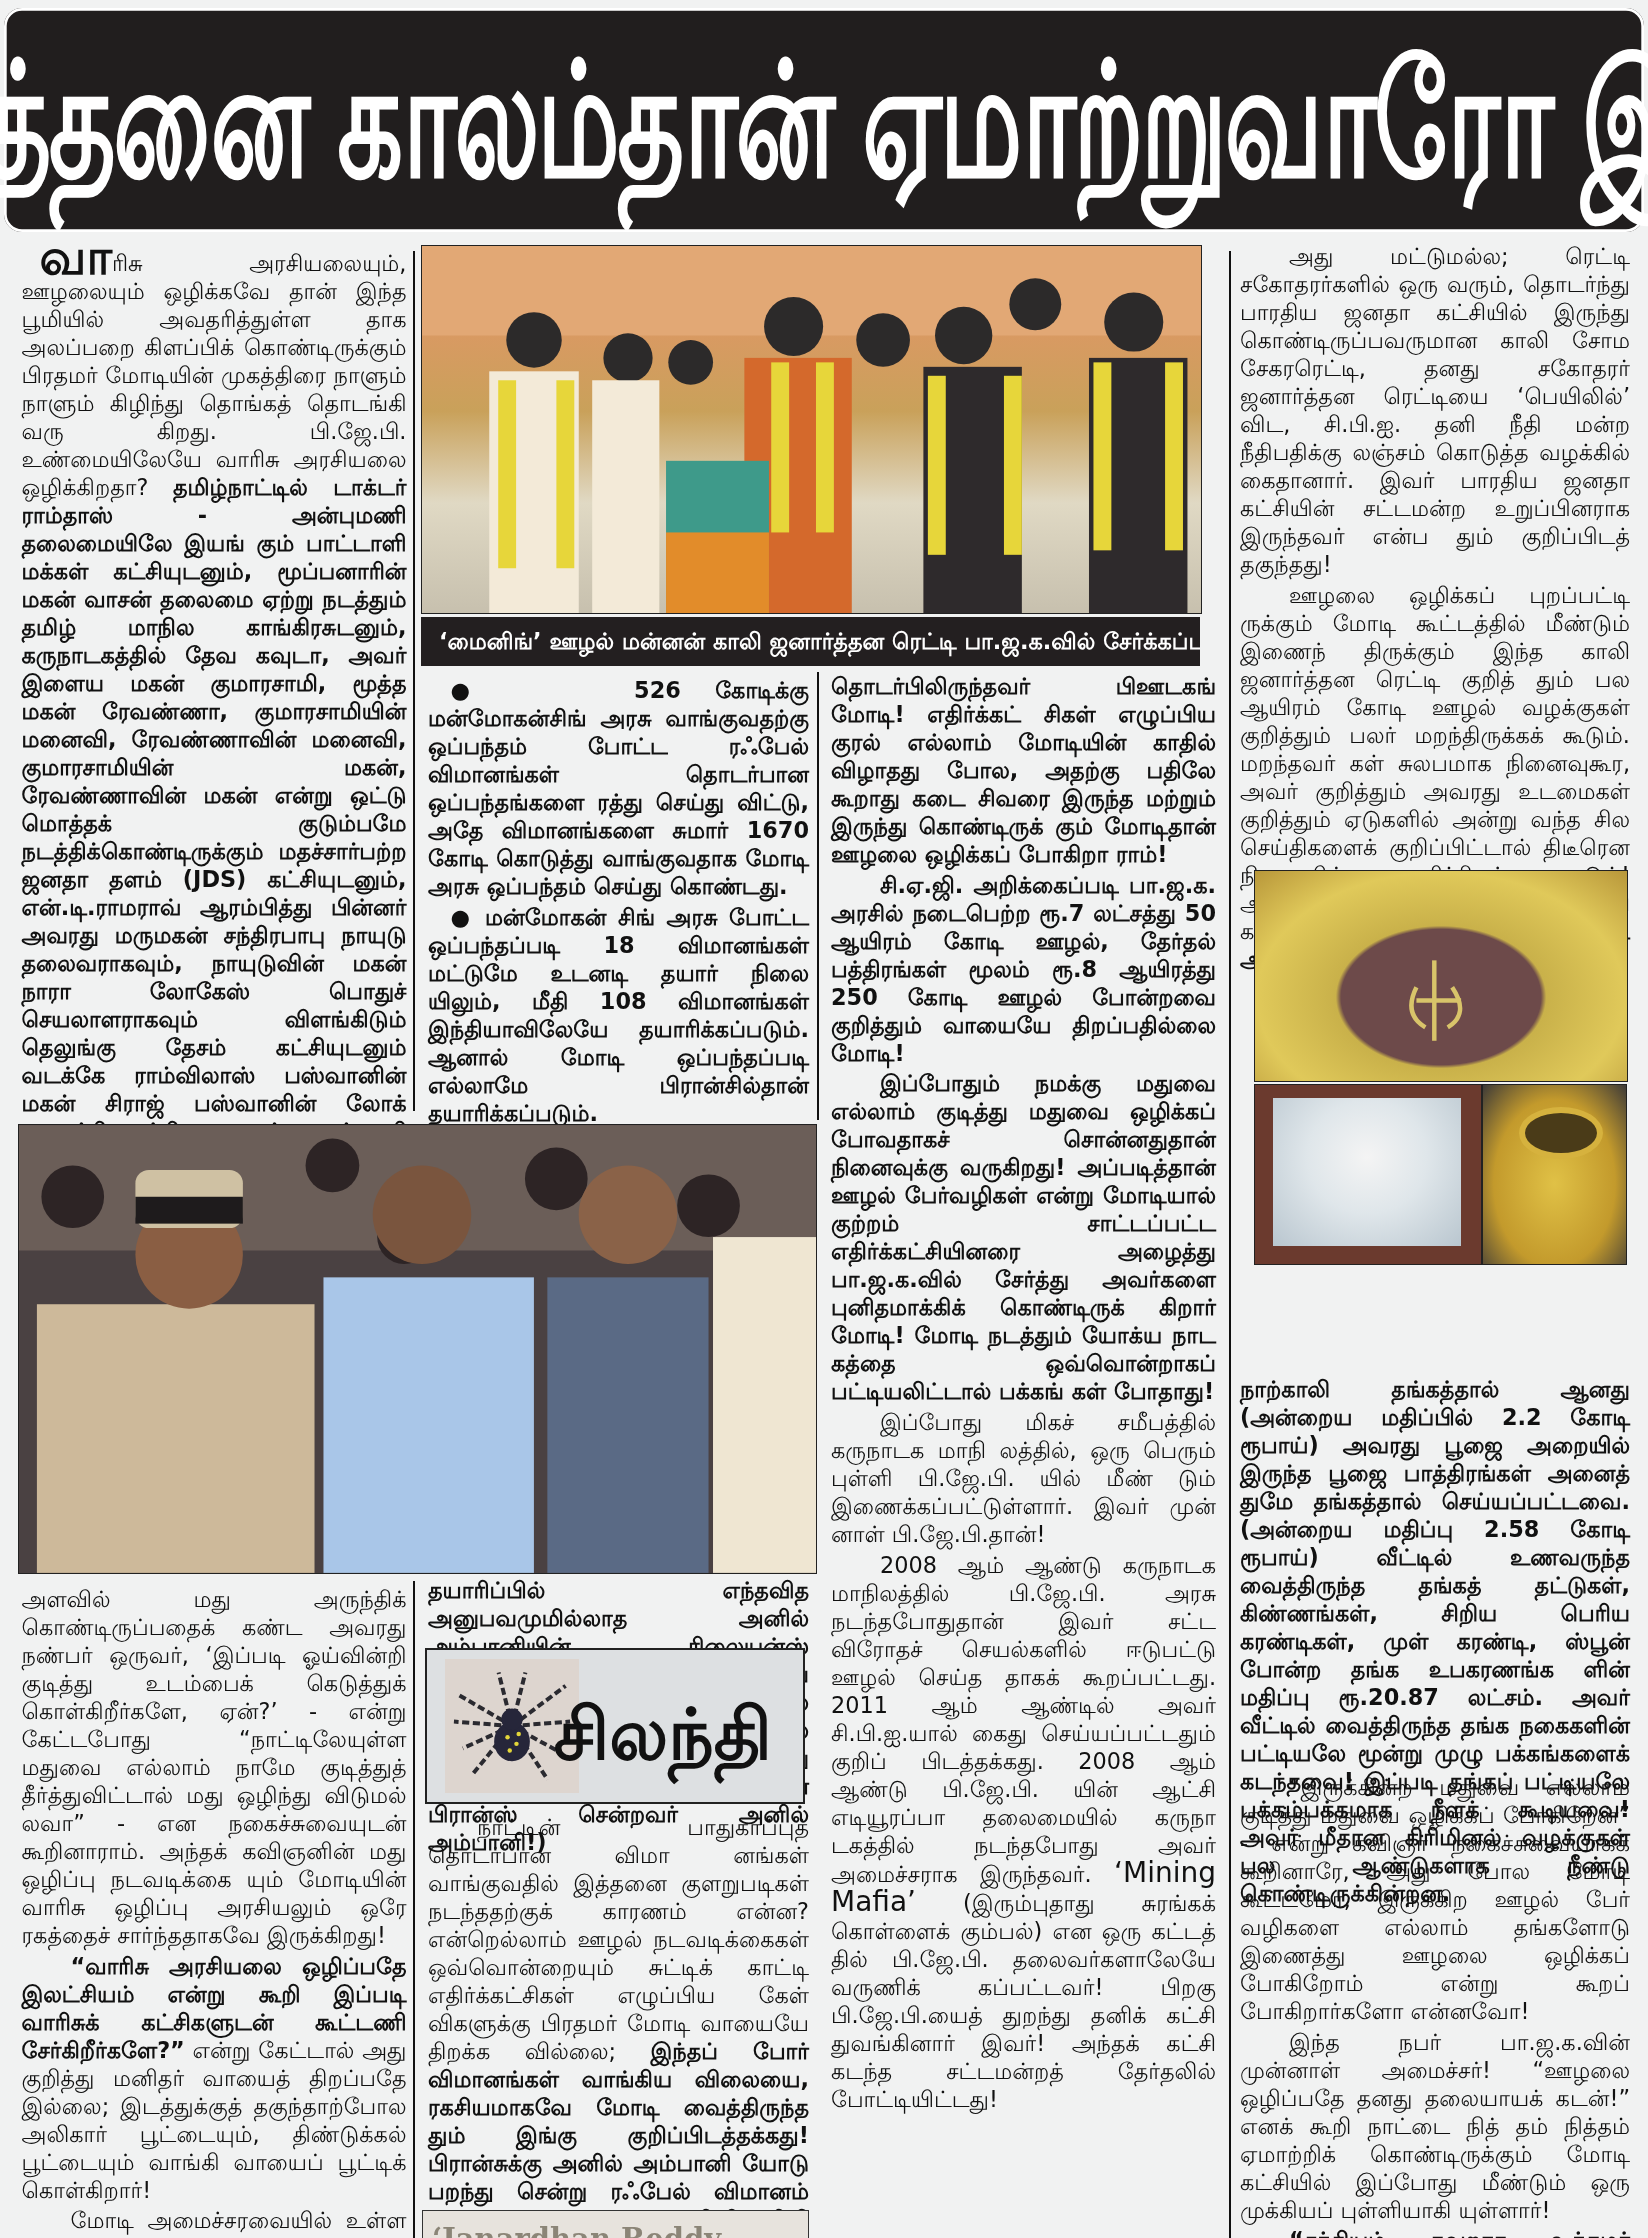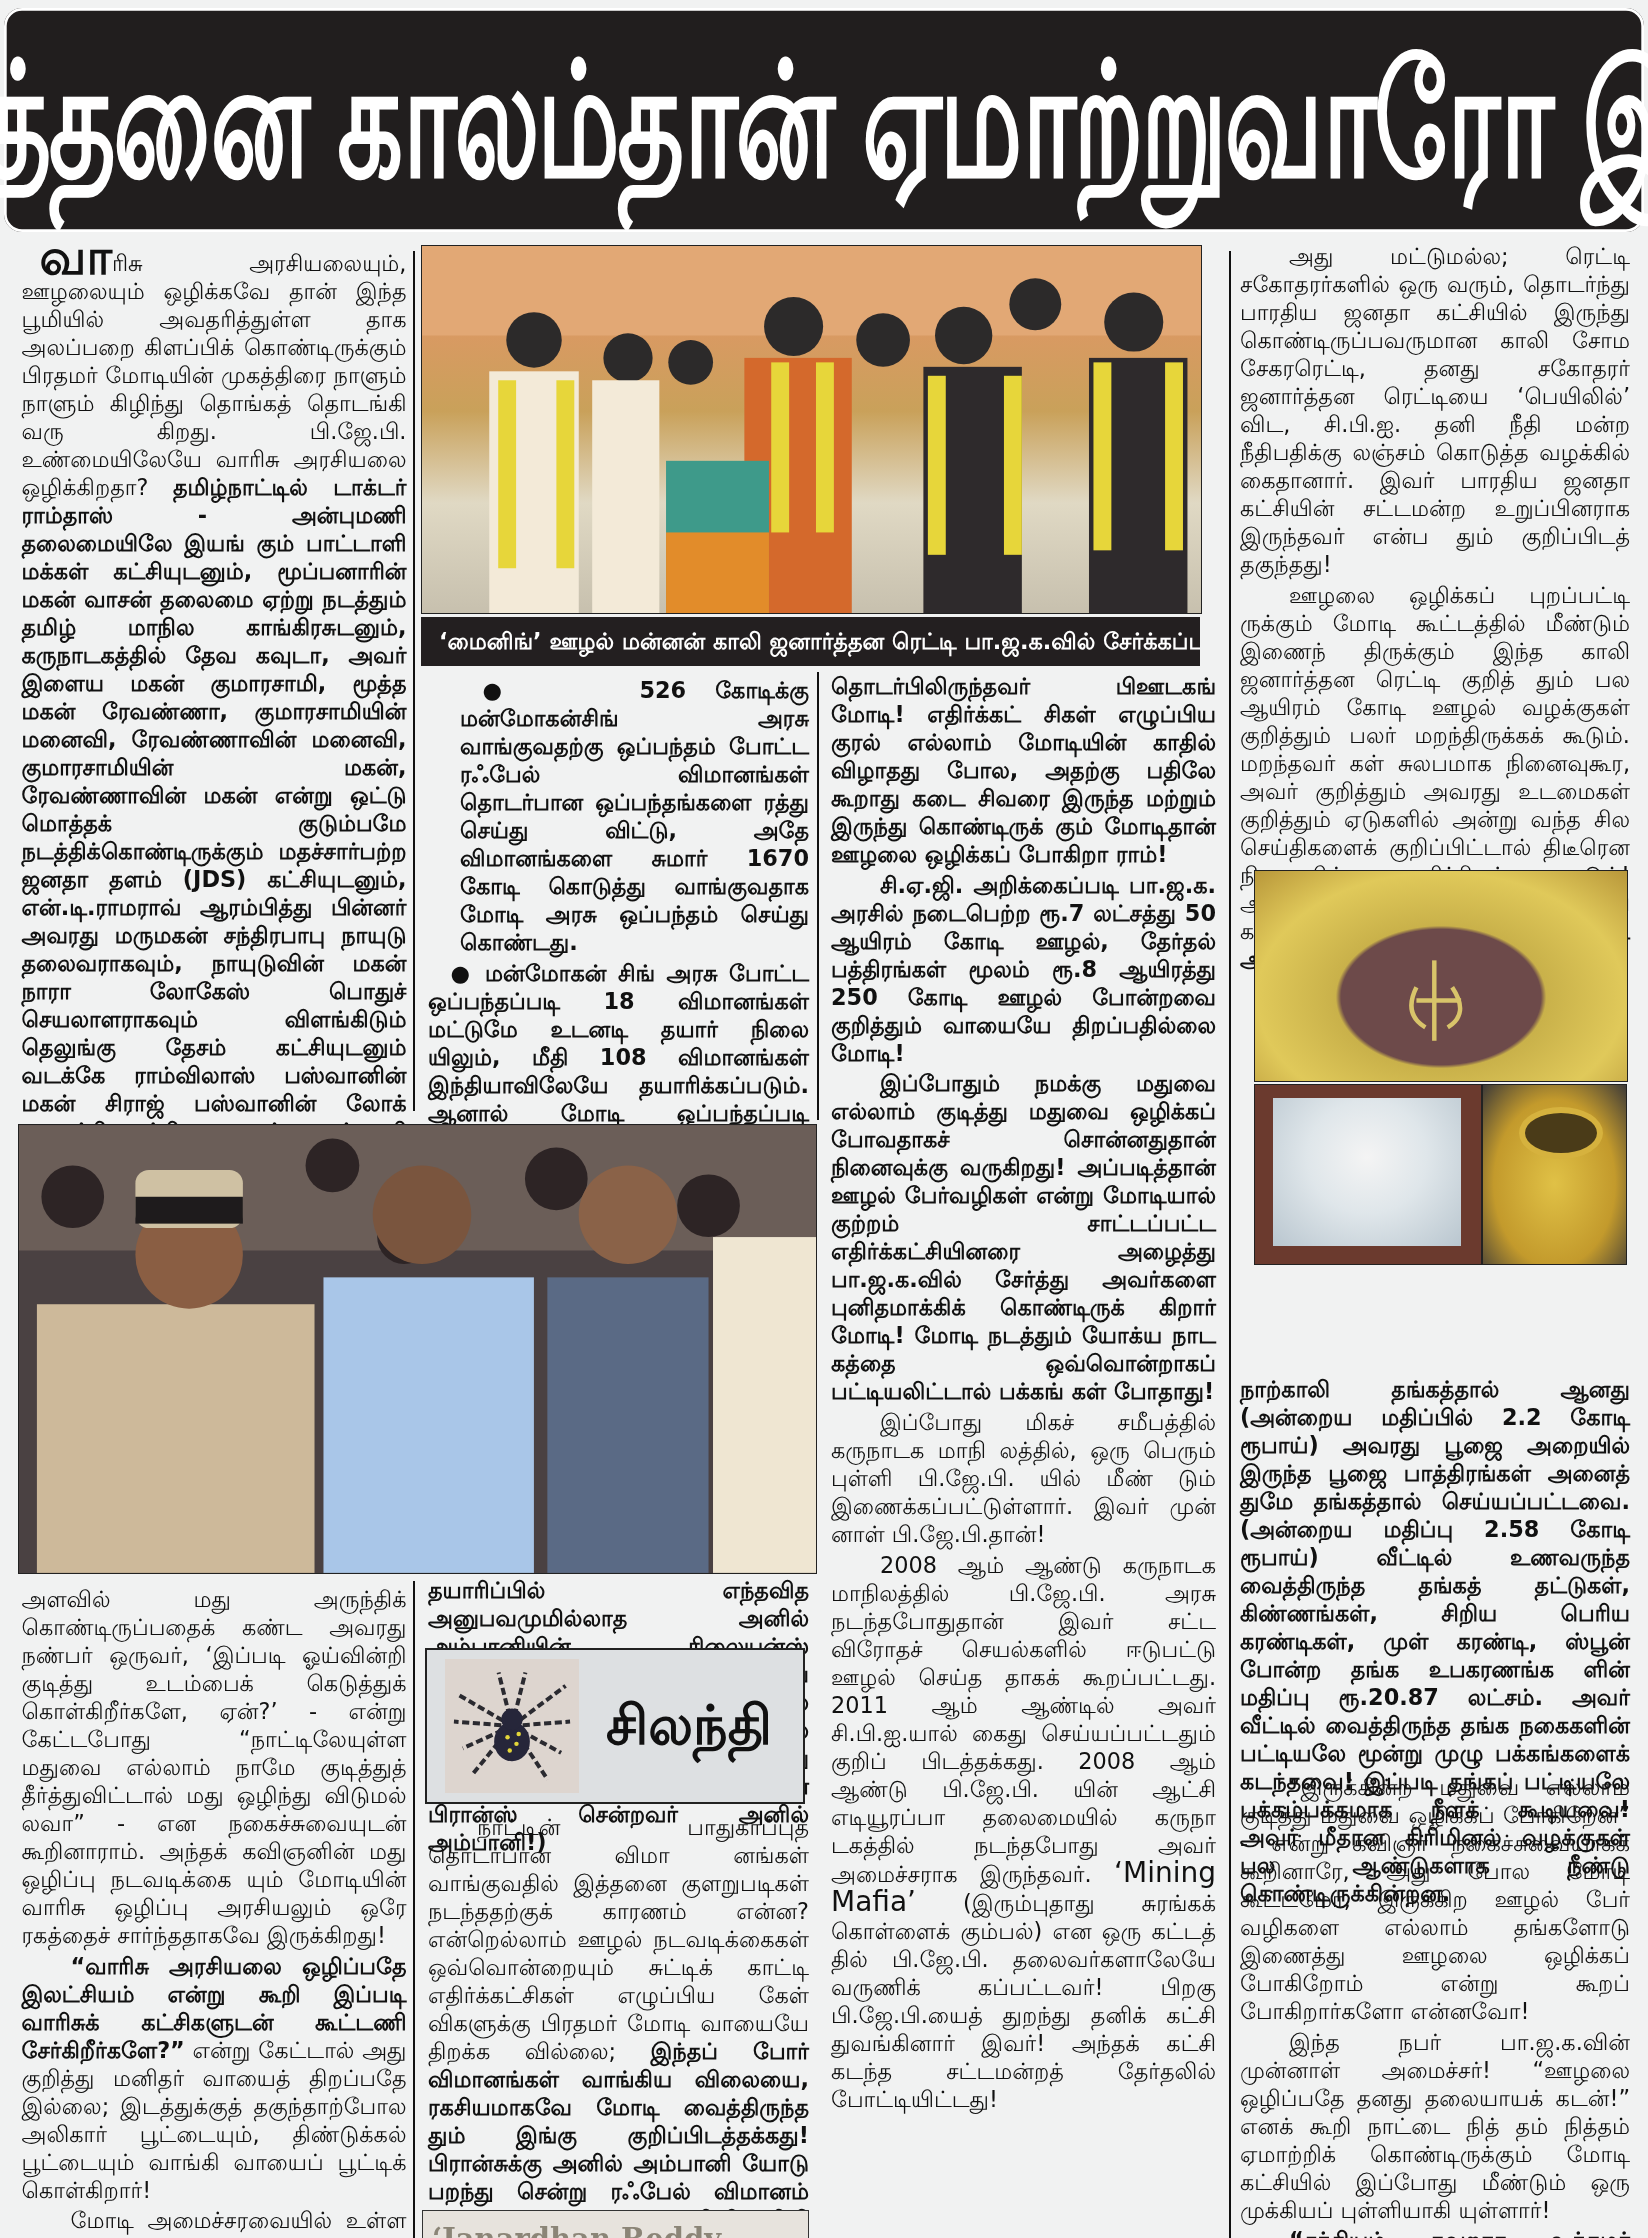--- a/index.html
+++ b/index.html
@@ -9,21 +9,21 @@
   .banner h1{margin:0;color:#fff;font-family:"DejaVu Sans Condensed","DejaVu Sans",sans-serif;font-weight:900;font-size:103px;letter-spacing:-2.7px;transform:scaleY(1.55);white-space:nowrap;line-height:1;}
   .col{position:absolute;font-size:22.4px;line-height:28px;text-align:justify;}
   .col p{margin:0 0 2.7px 0;text-indent:49px;}
   .col p.noind{text-indent:0;}
   .b{font-weight:bold;}
   .dropcap{font-weight:900;font-size:49px;line-height:31px;vertical-align:-2.7px;}
   .rule{position:absolute;width:1.8px;background:#111;}
   .photo{position:absolute;border:1.8px solid #222;overflow:hidden;}
   .caption{position:absolute;background:#231f20;color:#fff;font-weight:bold;font-size:22.4px;line-height:49px;padding-left:18px;white-space:nowrap;overflow:hidden;}
   .spiderbox{position:absolute;border:2.7px solid #222;background:#dde0e2;}
-  .spiderbox .word{position:absolute;right:31px;top:49px;font-weight:900;font-size:54px;line-height:1;}
+  .spiderbox .word{position:absolute;right:31px;top:49px;font-weight:900;font-size:71px;line-height:1;}
   .clipping{position:absolute;background:#e7e3dd;border:1.8px solid #333;overflow:hidden;}
   .clipping .head{font-family:"DejaVu Serif","Liberation Serif",serif;font-weight:bold;color:#8b8577;font-size:29px;line-height:39px;padding:9px 4.5px 0 9px;}
 </style>
 </head>
 <body>
 
 <div class="page">
 
   <div class="banner">
     <h1>இன்னும் எத்தனை காலம்தான் ஏமாற்றுவாரோ இந்த மோடி!</h1>
@@ -72,21 +72,21 @@
           <rect x="1500" y="260" width="40" height="420"></rect>
           <rect x="1660" y="260" width="40" height="420"></rect>
         </g>
       <rect x="545" y="480" width="230" height="340" fill="#3e9a8a"></rect>
       <rect x="545" y="640" width="230" height="180" fill="#e28c2a"></rect>
     </svg>
   </div>
   <div class="caption" style="left:421px;top:617px;width:761px;height:49px;">‘மைனிங்’ ஊழல் மன்னன் காலி ஜனார்த்தன ரெட்டி பா.ஜ.க.வில் சேர்க்கப்பட்ட போது ...</div>
 
   <div class="col b" style="left:428px;top:676px;width:381px;">
-    <p style="text-indent:22.4px;margin-left:32px;"><span>●&nbsp;&nbsp;&nbsp;&nbsp;</span><span>526 கோடிக்கு மன்மோகன்சிங் அரசு வாங்குவதற்கு ஒப்பந்தம் போட்ட ரஃபேல் விமானங்கள் தொடர்பான ஒப்பந்தங்களை ரத்து செய்து விட்டு, அதே விமானங்களை சுமார் 1670 கோடி கொடுத்து வாங்குவதாக மோடி அரசு ஒப்பந்தம் செய்து கொண்டது.</span></p>
+    <p style="text-indent:22.4px;"><span>●&nbsp;&nbsp;&nbsp;&nbsp;</span><span>526 கோடிக்கு மன்மோகன்சிங் அரசு வாங்குவதற்கு ஒப்பந்தம் போட்ட ரஃபேல் விமானங்கள் தொடர்பான ஒப்பந்தங்களை ரத்து செய்து விட்டு, அதே விமானங்களை சுமார் 1670 கோடி கொடுத்து வாங்குவதாக மோடி அரசு ஒப்பந்தம் செய்து கொண்டது.</span></p>
     <p style="text-indent:22.4px;"><span>●&nbsp;</span><span>மன்மோகன் சிங் அரசு போட்ட ஒப்பந்தப்படி 18 விமானங்கள் மட்டுமே உடனடி தயார் நிலை யிலும், மீதி 108 விமானங்கள் இந்தியாவிலேயே தயாரிக்கப்படும். ஆனால் மோடி ஒப்பந்தப்படி எல்லாமே பிரான்சில்தான் தயாரிக்கப்படும்.</span></p>
     <p style="text-indent:27px;">மன்மோகன்சிங் அரசின் ஒப்பந்தப்படி ரஃபேல் விமானம் தயாரிக்கும் நிறுவனம், இந்தியாவில் உள்ள பொதுத்துறை நிறுவனமான ஹெச்.ஏ.எல். (HAL) நிறுவனத்துக்கு தொழில்நுட்ப ஒத்துழைப்பு வழங்கும். மோடியின் ஒப்பந்தப்படி, விமானத்</p>
   </div>
 
   <div class="rule" style="left:817px;top:672px;height:448px;"></div>
 
   <div class="col" style="left:831px;top:672px;width:385px;">
     <p class="noind b">தொடர்பிலிருந்தவர் பிஊடகங் மோடி! எதிர்க்கட் சிகள் எழுப்பிய குரல் எல்லாம் மோடியின் காதில் விழாதது போல, அதற்கு பதிலே கூறாது கடை சிவரை இருந்த மற்றும் இருந்து கொண்டிருக் கும் மோடிதான் ஊழலை ஒழிக்கப் போகிறா ராம்!</p>
     <p class="b">சி.ஏ.ஜி. அறிக்கைப்படி பா.ஜ.க. அரசில் நடைபெற்ற ரூ.7 லட்சத்து 50 ஆயிரம் கோடி ஊழல், தேர்தல் பத்திரங்கள் மூலம் ரூ.8 ஆயிரத்து 250 கோடி ஊழல் போன்றவை குறித்தும் வாயையே திறப்பதில்லை மோடி!</p>
     <p class="b">இப்போதும் நமக்கு மதுவை எல்லாம் குடித்து மதுவை ஒழிக்கப் போவதாகச் சொன்னதுதான் நினைவுக்கு வருகிறது! அப்படித்தான் ஊழல் பேர்வழிகள் என்று மோடியால் குற்றம் சாட்டப்பட்ட எதிர்க்கட்சியினரை அழைத்து பா.ஜ.க.வில் சேர்த்து அவர்களை புனிதமாக்கிக் கொண்டிருக் கிறார் மோடி! மோடி நடத்தும் யோக்ய நாட கத்தை ஒவ்வொன்றாகப் பட்டியலிட்டால் பக்கங் கள் போதாது!</p>

